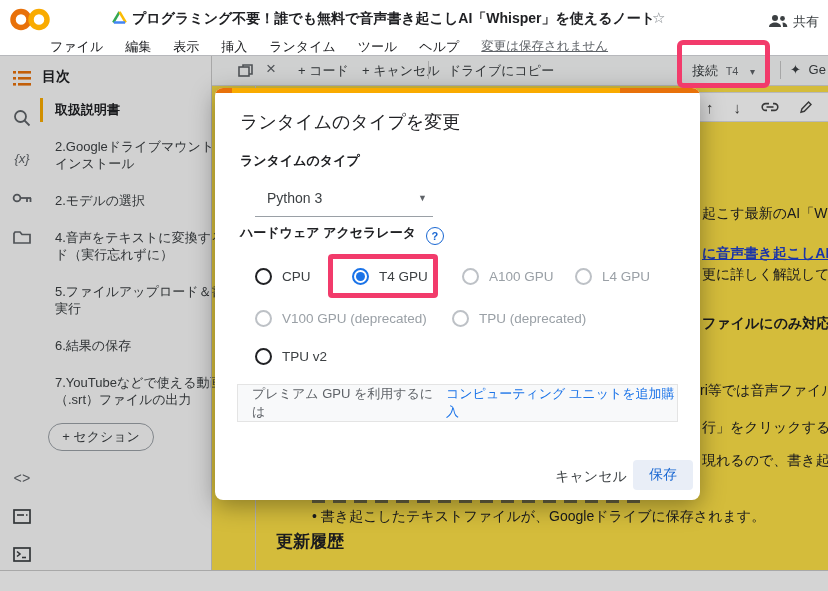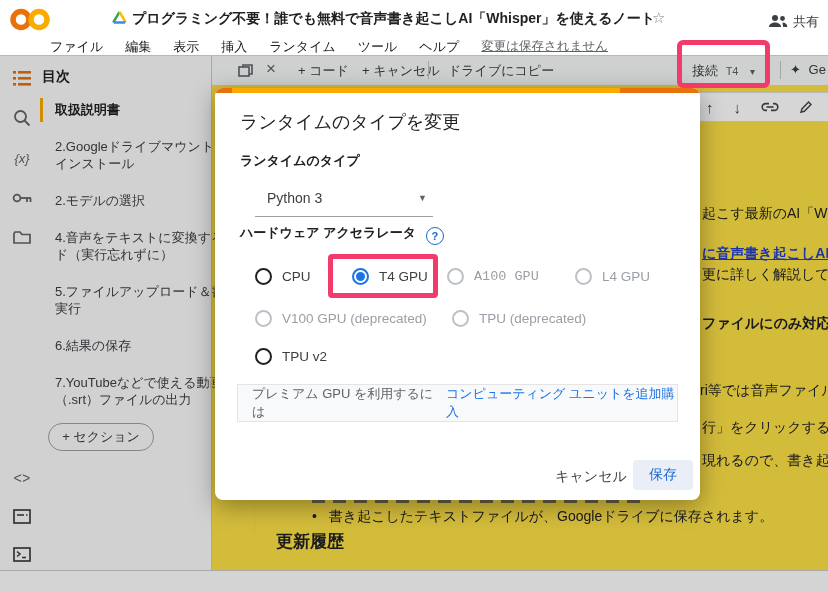--- a/index.html
+++ b/index.html
@@ -261,21 +261,21 @@
   <div class="bg-line bg-link" style="left:702px;top:245px;">に音声書き起こしAIか</div>
   <div class="bg-line" style="left:702px;top:266px;">更に詳しく解説してい</div>
   <div class="bg-line bg-bold" style="left:702px;top:315px;">ファイルにのみ対応し</div>
   <div class="bg-line" style="left:700px;top:382px;">ri等では音声ファイル</div>
   <div class="bg-line" style="left:702px;top:419px;">行」をクリックすると</div>
   <div class="bg-line" style="left:702px;top:452px;">現れるので、書き起こ</div>
 
   <div class="clipped-strip"></div>
   <div class="bg-line" style="left:312px;top:508px;z-index:1;">
     <span>•</span>
-    <span style="margin-left:8px;">書き起こしたテキストファイルが、Googleドライブに保存されます。</span>
+    <span style="margin-left:0;">書き起こしたテキストファイルが、Googleドライブに保存されます。</span>
   </div>
   <div class="history-h">更新履歴</div>
   <div class="footer"></div>
 
   <div class="scrim"></div>
 
   <div class="dialog">
     <div class="progress">
       <span class="p1"></span>
         <span class="p2"></span>
@@ -294,21 +294,21 @@
     </div>
 
     <div class="opt" style="left:40px;top:178px;">
       <span class="rb"></span>
       <span>CPU</span>
     </div>
     <div class="opt sel" style="left:137px;top:178px;">
       <span class="rb"></span>
       <span>T4 GPU</span>
     </div>
-    <div class="opt dis" style="left:232px;top:178px;font-family:Liberation Mono, monospace;">
+    <div class="opt dis" style="left:247px;top:178px;">
       <span class="rb"></span>
       <span>A100 GPU</span>
     </div>
     <div class="opt dis" style="left:360px;top:178px;">
       <span class="rb"></span>
       <span>L4 GPU</span>
     </div>
     <div class="opt dis" style="left:40px;top:220px;">
       <span class="rb"></span>
       <span>V100 GPU (deprecated)</span>

